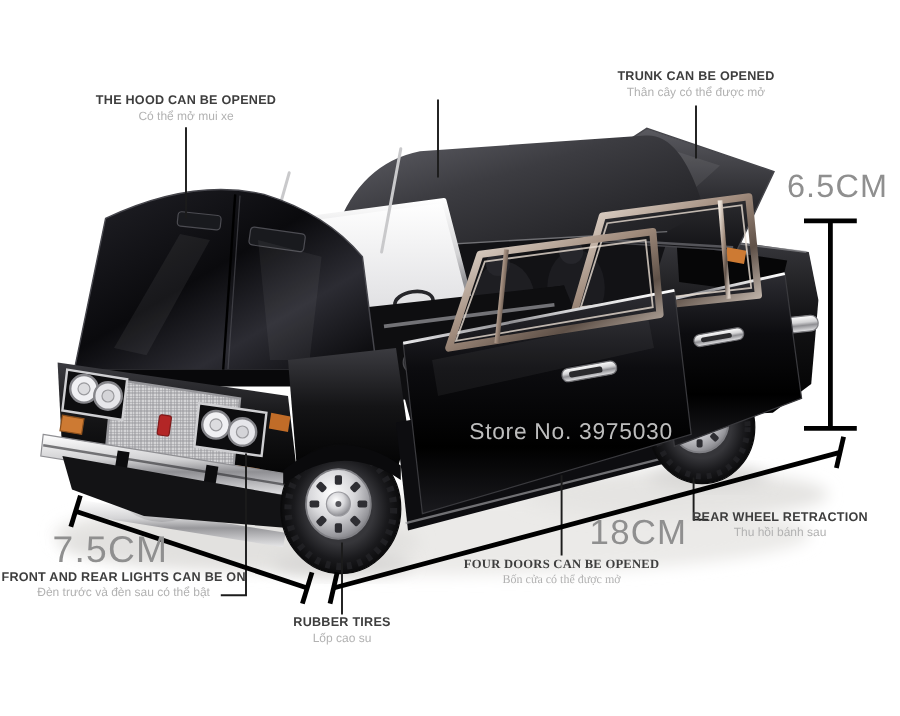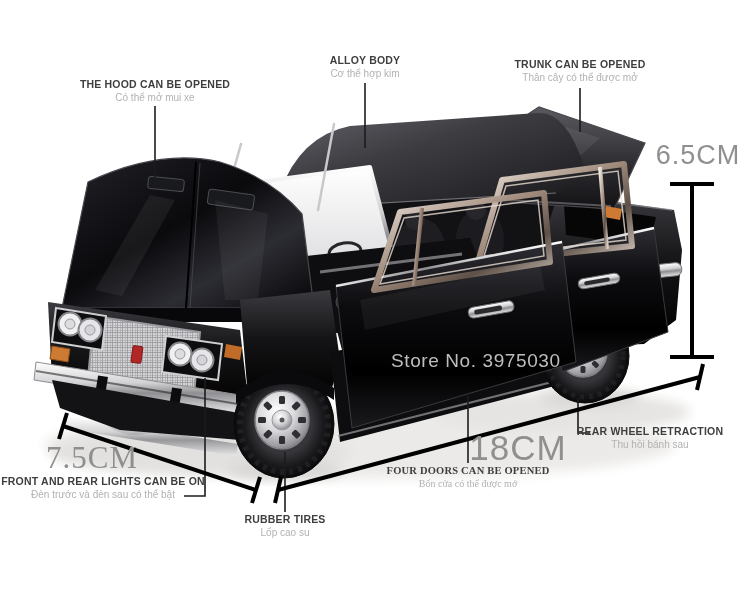--- a/index.html
+++ b/index.html
@@ -6,21 +6,21 @@
   .stage{position:relative;width:750px;height:597px;background:#ffffff;overflow:hidden;
          font-family:"Liberation Sans",sans-serif;}
   .artwork{position:absolute;left:0;top:0;z-index:1;}
   .callout{position:absolute;text-align:center;transform:translateX(-50%);
            white-space:nowrap;z-index:3;}
   .callout .t{font-size:10.5px;font-weight:700;line-height:1.25;color:#3e3e3e;letter-spacing:.2px;}
   .callout .s{font-size:10px;font-weight:400;line-height:1.2;color:#b2b2b2;margin-top:1px;}
   .dim{position:absolute;transform:translateX(-50%);font-weight:400;
        color:#8f8f8f;letter-spacing:1px;z-index:3;line-height:1;}
   .dim-75{font-size:31px;}
-  .dim-18{font-size:35px;}
+  .dim-18{font-size:29px;margin-left:14px;}
   .dim-65{font-size:27px;}
   .watermark{position:absolute;left:391px;top:350px;z-index:2;font-size:19px;
              color:rgba(222,222,222,.85);letter-spacing:.6px;white-space:nowrap;text-align:right;}
 </style>
 </head>
 <body>
 
 <div class="stage">
 
   <svg class="artwork" width="750" height="597" viewBox="0 0 750 597">
@@ -289,24 +289,20 @@
     </g>
   </svg>
 
   <div class="watermark">Store No. 3975030</div>
 
   <div class="callout" style="left:155px;top:78px;">
     <div class="t">THE HOOD CAN BE OPENED</div>
     <div class="s">Có thể mở mui xe</div>
   </div>
 
-  <div class="callout" style="left:365px;top:54px;">
-    <div class="t">ALLOY BODY</div>
-    <div class="s">Cơ thể hợp kim</div>
-  </div>
 
   <div class="callout" style="left:580px;top:58px;">
     <div class="t">TRUNK CAN BE OPENED</div>
     <div class="s">Thân cây có thể được mở</div>
   </div>
 
   <div class="callout" style="left:103px;top:475px;">
     <div class="t">FRONT AND REAR LIGHTS CAN BE ON</div>
     <div class="s">Đèn trước và đèn sau có thể bật</div>
   </div>
@@ -320,16 +316,16 @@
     <div class="t">RUBBER TIRES</div>
     <div class="s">Lốp cao su</div>
   </div>
 
   <div class="callout" style="left:650px;top:425px;">
     <div class="t">REAR WHEEL RETRACTION</div>
     <div class="s">Thu hồi bánh sau</div>
   </div>
 
   <div class="dim dim-65" style="left:698px;top:142px;">6.5CM</div>
-  <div class="dim dim-75" style="left:92px;top:442px;font-family:Liberation Serif, serif;">7.5CM</div>
+  <div class="dim dim-75" style="left:92px;top:442px;">7.5CM</div>
   <div class="dim dim-18" style="left:518px;top:430px;">18CM</div>
 
 </div>
 
 </body></html>

